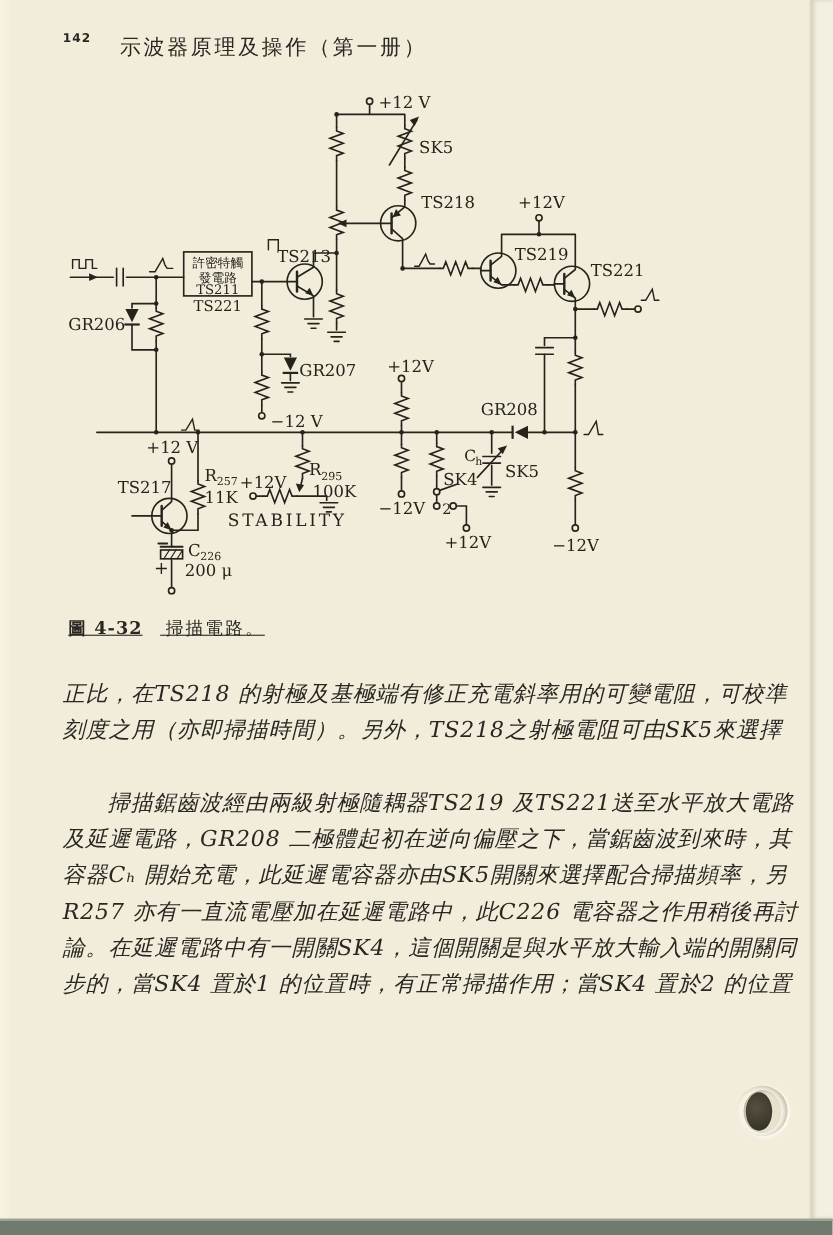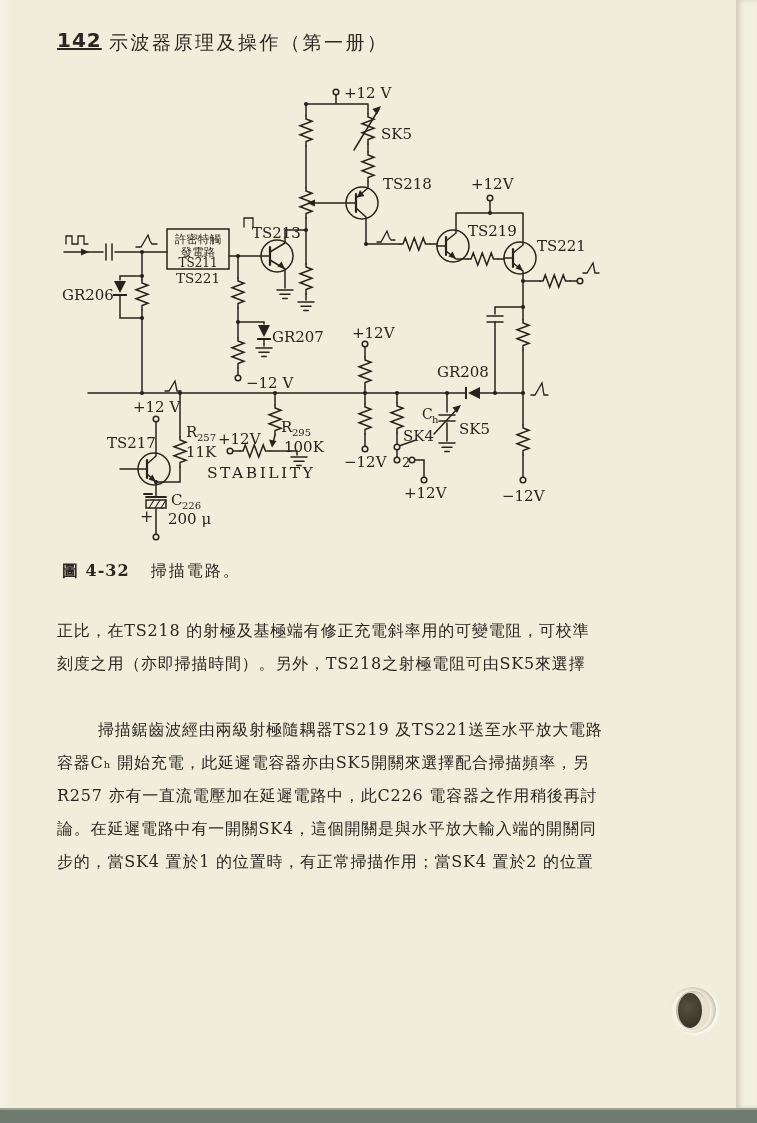--- a/index.html
+++ b/index.html
@@ -13,26 +13,26 @@
        background:#f4f0e1;border-left:1px solid #d6d0ba;
        box-shadow:inset 3px 0 4px rgba(120,110,85,.25);}
   .hole-ring{position:absolute;left:670px;top:987px;width:46px;height:46px;border-radius:50%;
        background:#f7f3e6;box-shadow:inset -2px 1px 4px rgba(140,130,100,.5),2px 1px 3px rgba(255,255,255,.8);}
   .hole-mid{position:absolute;left:676px;top:991px;width:34px;height:39px;border-radius:50%;
        background:#e7e1cd;box-shadow:inset 2px 1px 3px rgba(110,100,80,.35);}
   .hole-dark{position:absolute;left:678px;top:993px;width:24px;height:35px;border-radius:50%;
        background:radial-gradient(circle at 40% 40%,#55503f,#2f2b22);}
   .header{position:absolute;left:57px;top:28px;width:640px;height:26px;}
   .page-num{position:absolute;left:0;top:0;font-family:"DejaVu Sans","Liberation Sans",sans-serif;
-       font-weight:bold;font-size:20px;letter-spacing:1px;text-decoration:underline;}
+       font-weight:bold;font-size:11px;letter-spacing:1px;}
   .book-title{position:absolute;left:52px;top:2px;font-size:19px;letter-spacing:2.5px;}
-  .caption{position:absolute;left:62px;top:561px;font-size:16px;}
+  .caption{position:absolute;left:62px;top:561px;font-size:16px;text-decoration:underline;}
   .caption .cap-label{font-weight:bold;letter-spacing:1px;margin-right:16px;}
   .caption .cap-text{letter-spacing:2px;}
-  .bodytext{position:absolute;left:57px;width:660px;font-size:16px;letter-spacing:0.8px;}
+  .bodytext{position:absolute;left:57px;width:660px;font-size:20px;letter-spacing:0.8px;font-style:italic;}
   .p1{top:614px;} .p2{top:713px;}
   .tline{height:33px;line-height:33px;white-space:nowrap;}
   .indent{padding-left:41px;}
   svg text{font-family:"DejaVu Serif","Liberation Serif",serif;}
 </style>
 </head>
 <body>
 
 <div class="page-edge-left"></div>
 
@@ -254,20 +254,21 @@
   <span class="cap-text">掃描電路。</span>
 </div>
 
 <div class="bodytext p1">
   <div class="tline">正比，在TS218 的射極及基極端有修正充電斜率用的可變電阻，可校準</div>
   <div class="tline">刻度之用（亦即掃描時間）。另外，TS218之射極電阻可由SK5來選擇</div>
 </div>
 
 <div class="bodytext p2">
   <div class="tline indent">掃描鋸齒波經由兩級射極隨耦器TS219 及TS221送至水平放大電路</div>
+  <div class="tline">及延遲電路，GR208 二極體起初在逆向偏壓之下，當鋸齒波到來時，其</div>
   <div class="tline">容器Cₕ 開始充電，此延遲電容器亦由SK5開關來選擇配合掃描頻率，另</div>
   <div class="tline">R257 亦有一直流電壓加在延遲電路中，此C226 電容器之作用稍後再討</div>
   <div class="tline">論。在延遲電路中有一開關SK4，這個開關是與水平放大輸入端的開關同</div>
   <div class="tline">步的，當SK4 置於1 的位置時，有正常掃描作用；當SK4 置於2 的位置</div>
 </div>
 
 <div class="hole-ring"></div>
 <div class="hole-mid"></div>
 <div class="hole-dark"></div>
 <div class="page-edge-right"></div>

